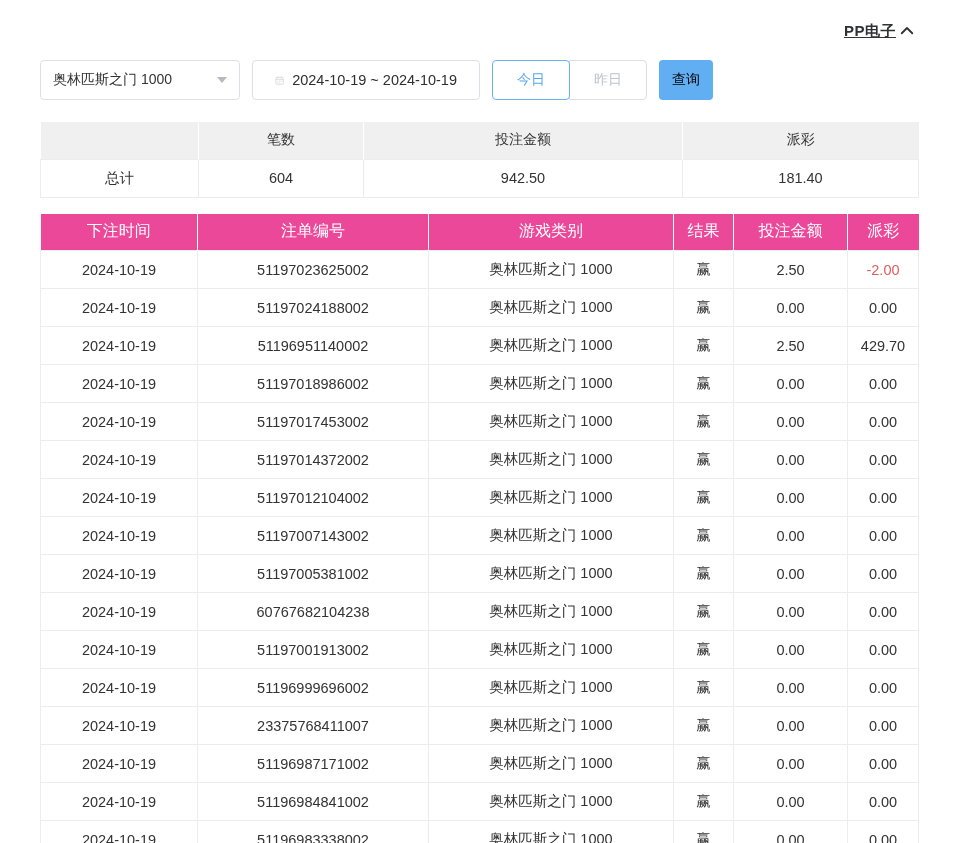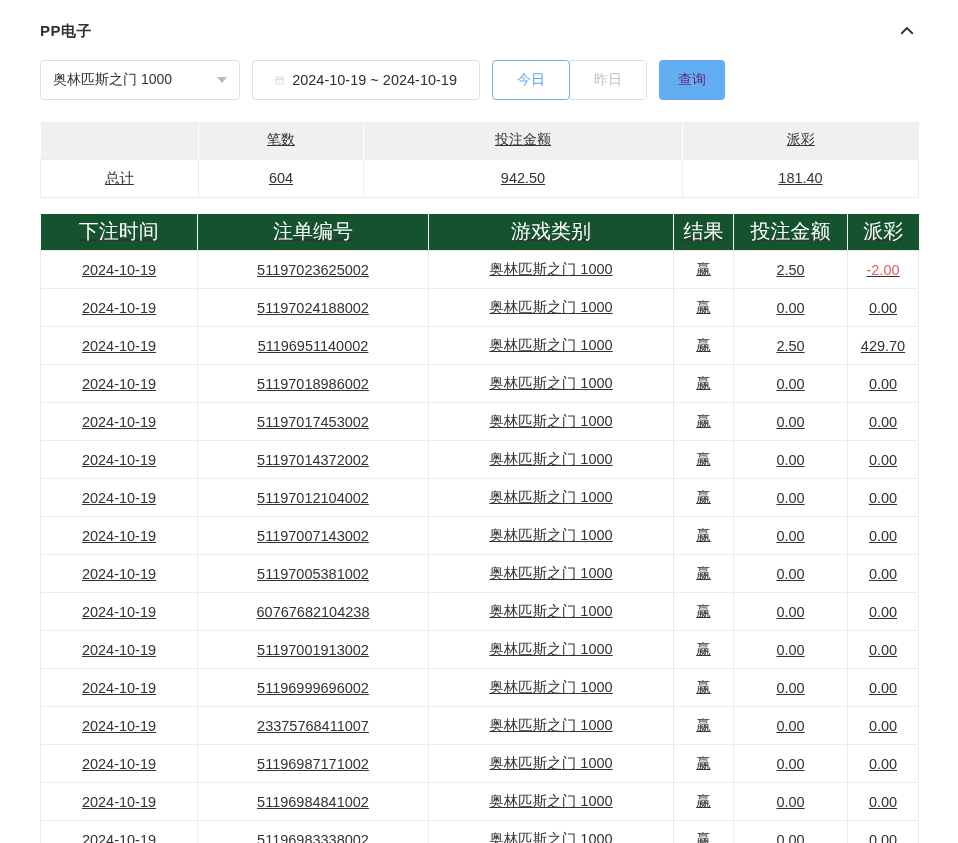--- a/index.html
+++ b/index.html
@@ -6,21 +6,21 @@
   html, body {
     width: 958px; height: 843px;
     background: #ffffff;
     overflow: hidden;
     font-family: "Liberation Sans", "DejaVu Sans", sans-serif;
     color: #333;
   }
   .panel { padding: 20px 40px 0 40px; position: relative; }
 
   
-  .title-row { display: flex; align-items: center; justify-content: space-between; height: 22px; }
+  .title-row { display: flex; align-items: center; justify-content: flex-end; height: 22px; text-decoration: underline; }
   .panel-title { font-size: 15px; font-weight: bold; color: #303133; letter-spacing: .5px; }
   .collapse-btn { width: 22px; height: 22px; display: flex; align-items: center; justify-content: center; cursor: pointer; }
 
   
   .filter-row { display: flex; align-items: center; margin-top: 18px; height: 40px; }
   .select-box {
     width: 200px; height: 40px;
     border: 1px solid #dcdfe6; border-radius: 4px;
     display: flex; align-items: center; justify-content: space-between;
     padding: 0 12px; cursor: pointer; background: #fff;
@@ -44,48 +44,48 @@
     height: 40px; padding: 0 24px; background: #fff;
     border: 1px solid #dcdfe6; font-size: 14px; color: #c0c4cc;
     cursor: pointer; margin-left: -1px; position: relative;
     font-family: Liberation Mono, monospace;
   }
   .qbtn:first-child { border-radius: 4px 0 0 4px; margin-left: 0; }
   .qbtn:last-child { border-radius: 0 4px 4px 0; }
   .qbtn.active { border-color: #6cb2f3; color: #58a7f0; z-index: 2; border-radius: 4px; }
 
   .search-btn {
-    margin-left: 12px; height: 40px; padding: 0 19px;
-    background: #62aef2; color: #701a75; font-size: 14px;
+    margin-left: 12px; height: 40px; padding: 0 13px;
+    background: #62aef2; color: #000000; font-size: 14px;
     border: none; border-radius: 4px; cursor: pointer;
     font-family: inherit;
   }
 
   
-  table { border-collapse: collapse; table-layout: fixed; width: 878px; text-decoration: underline; }
+  table { border-collapse: collapse; table-layout: fixed; width: 878px; }
   td, th { overflow: hidden; white-space: nowrap; }
 
   
   .summary-table { margin-top: 22px; }
   .summary-table th {
     height: 37px; background: #f0f0f0; font-weight: 400;
     font-size: 14px; color: #333; text-align: center;
     border-right: 1px solid #fff;
   }
   .summary-table th:last-child { border-right: none; }
   .summary-table td {
     height: 38px; text-align: center; font-size: 14.5px; color: #333;
     border: 1px solid #ececec; background: #fff;
   }
 
   
   .detail-table { margin-top: 16px; }
   .detail-table th {
-    height: 37px; background: #14532d; color: #ffffff;
-    font-weight: 400; font-size: 20px; text-align: center;
+    height: 37px; background: #ec4899; color: #ffffff;
+    font-weight: 400; font-size: 16px; text-align: center;
     border-right: 1px solid #fff;
   }
   .detail-table th:last-child { border-right: none; }
   .detail-table td {
     height: 38px; text-align: center; font-size: 14.5px; color: #333;
     border: 1px solid #ececec; background: #fff;
   }
   .detail-table td.neg { color: #e25d5d; }
 
   .icon-svg { display: block; }

